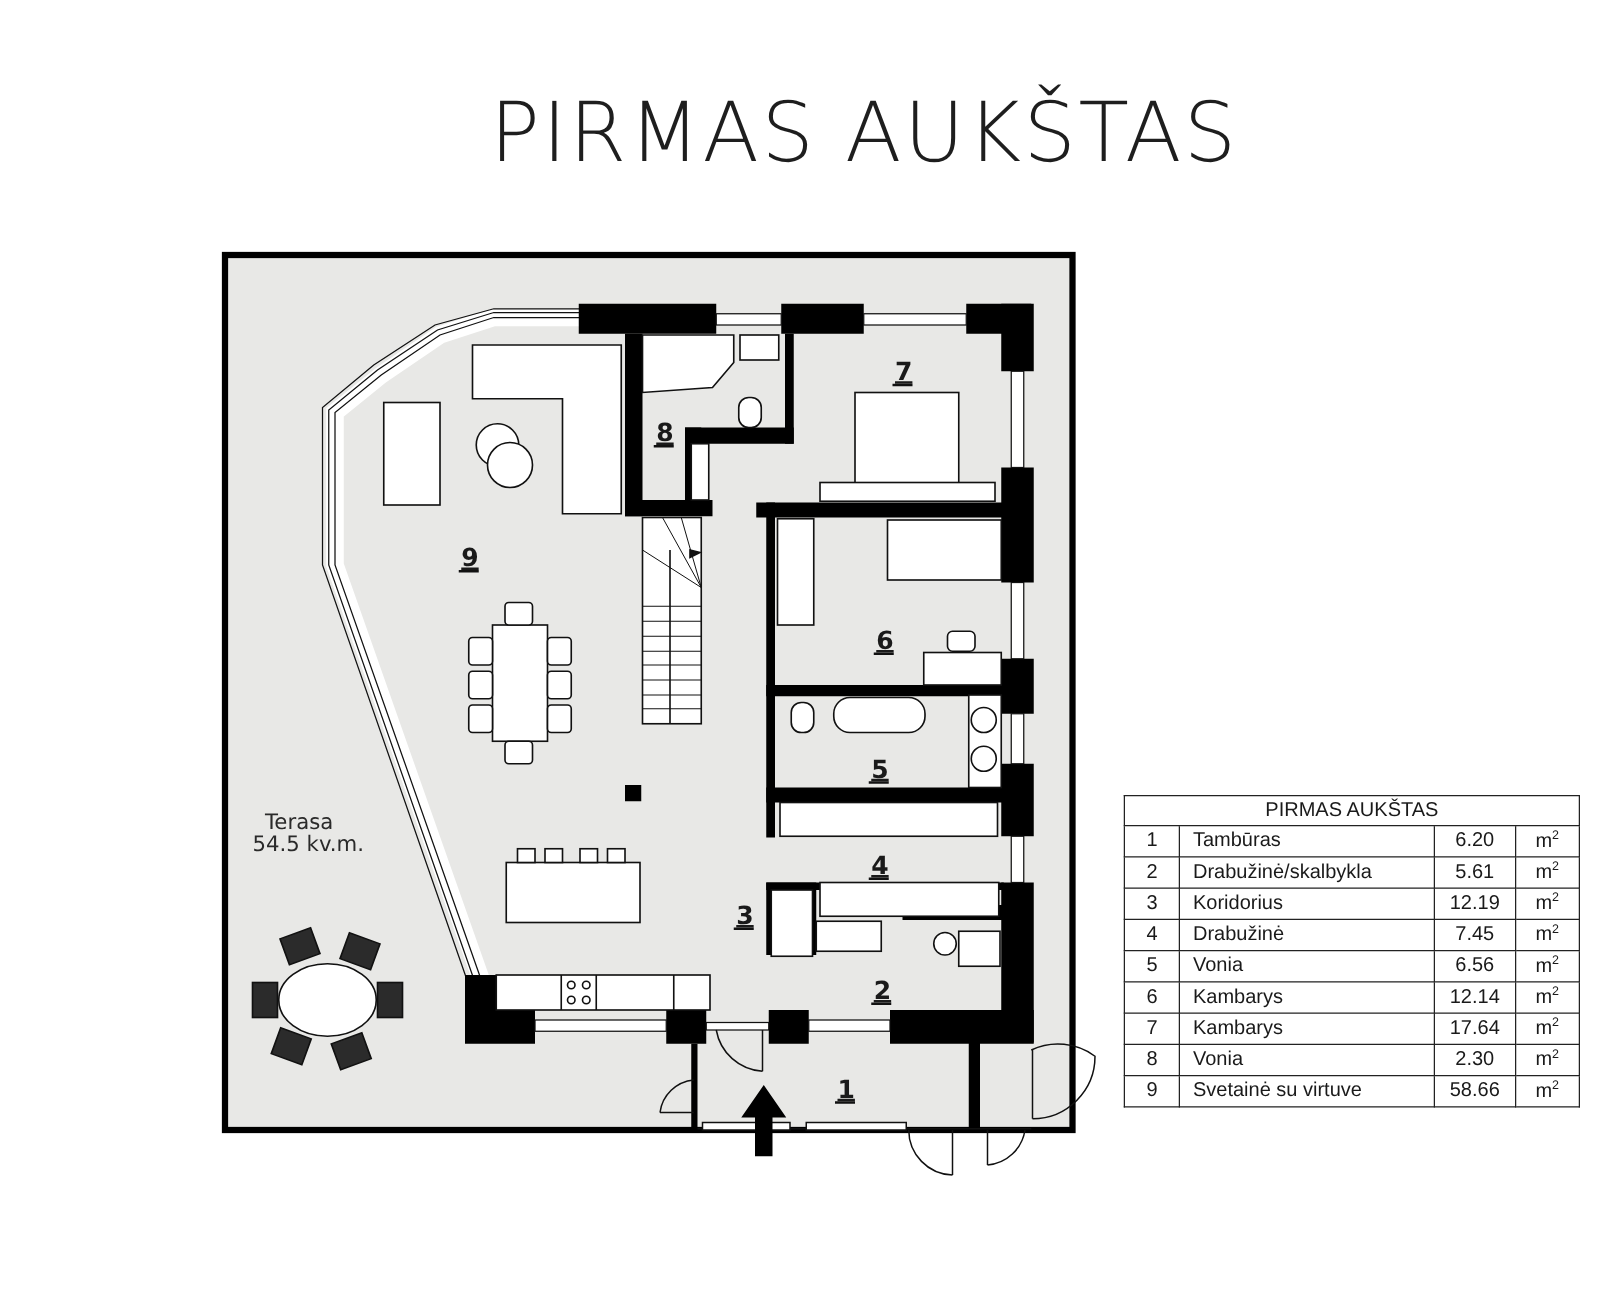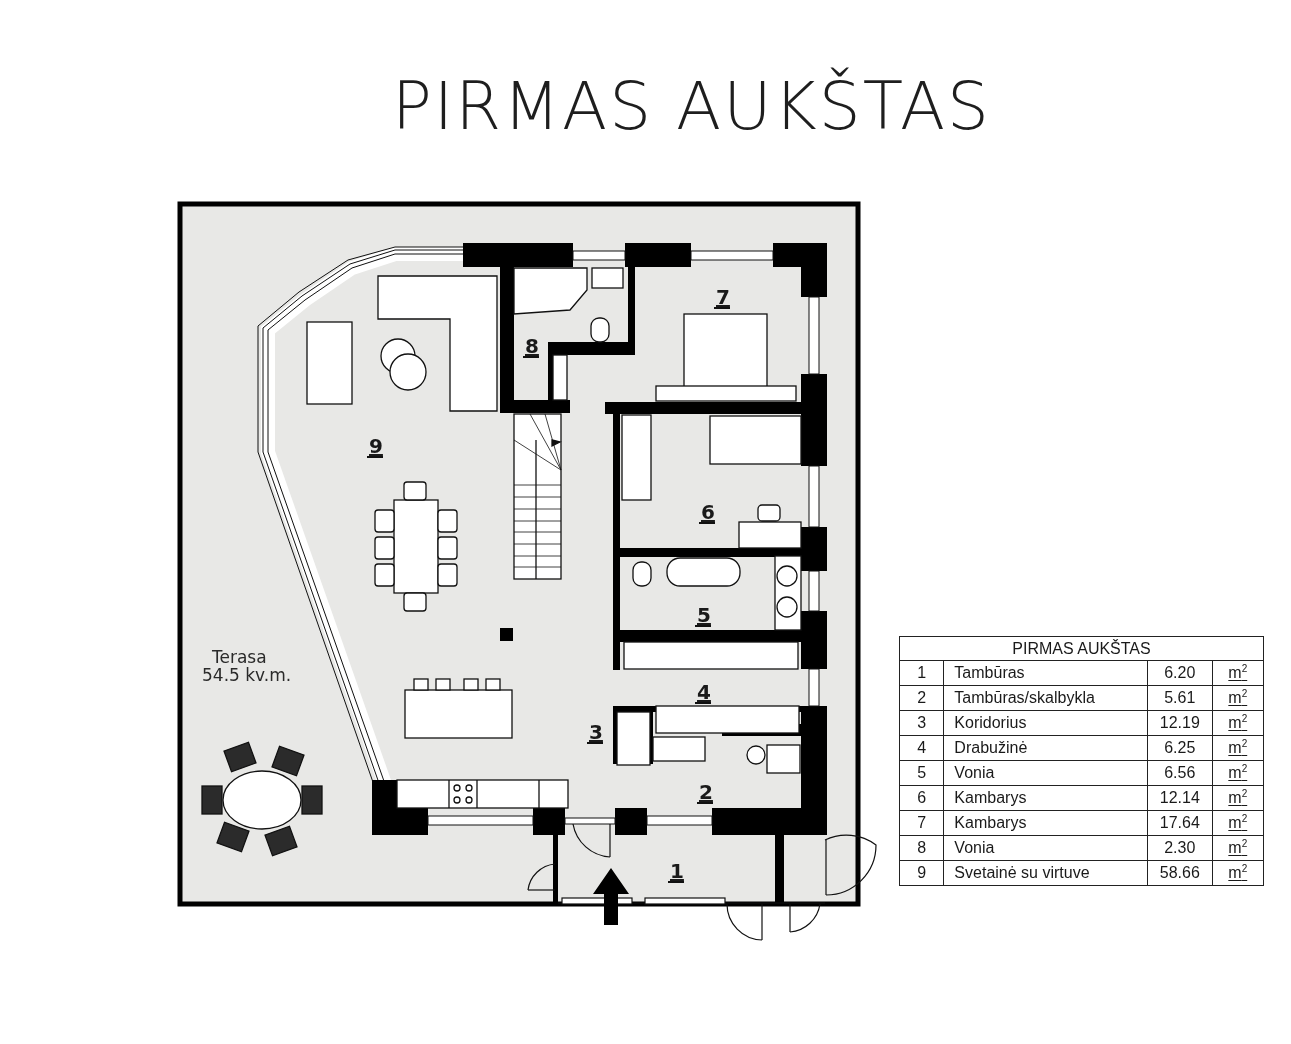--- a/index.html
+++ b/index.html
@@ -13,21 +13,21 @@
                   fill: #1a1a1a; text-decoration: underline; }
     .terrace-label { font-family: "DejaVu Sans", sans-serif; font-size: 17px; fill: #2a2a2a; }
     table.areas { position: absolute; left: 899px; top: 636px; width: 365px;
                   border-collapse: collapse; font-family: "Liberation Sans", sans-serif;
                   font-size: 16px; color: #1a1a1a; }
     table.areas td, table.areas th { border: 1px solid #222; padding: 0 0 0 0; height: 24px;
                   font-weight: normal; }
     table.areas .c-nr { width: 43px; text-align: center; }
     table.areas .c-name { width: 191px; text-align: left; padding-left: 10px; }
     table.areas .c-val { width: 63px; text-align: center; margin-top: 48px; }
-    table.areas .c-unit { width: 50px; text-align: center; text-decoration: underline; }
+    table.areas .c-unit { width: 50px; text-align: center; }
     table.areas .caption { text-align: center; height: 23px; }
     sup { font-size: 10px; }
   </style>
 </head>
 <body>
 
 <div class="title">PIRMAS AUKŠTAS</div>
 
 <svg class="plan" width="1291" height="1044" viewBox="0 0 1291 1044" xmlns="http://www.w3.org/2000/svg">
 
@@ -248,34 +248,34 @@
     <td colspan="4" class="caption">PIRMAS AUKŠTAS</td>
   </tr>
   <tr>
     <td class="c-nr">1</td>
     <td class="c-name">Tambūras</td>
     <td class="c-val">6.20</td>
     <td class="c-unit"><span>m</span><sup>2</sup></td>
   </tr>
   <tr>
     <td class="c-nr">2</td>
-    <td class="c-name">Tambūras/skalbykla</td>
+    <td class="c-name">Drabužinė/skalbykla</td>
     <td class="c-val">5.61</td>
     <td class="c-unit"><span>m</span><sup>2</sup></td>
   </tr>
   <tr>
     <td class="c-nr">3</td>
     <td class="c-name">Koridorius</td>
     <td class="c-val">12.19</td>
     <td class="c-unit"><span>m</span><sup>2</sup></td>
   </tr>
   <tr>
     <td class="c-nr">4</td>
     <td class="c-name">Drabužinė</td>
-    <td class="c-val">6.25</td>
+    <td class="c-val">7.45</td>
     <td class="c-unit"><span>m</span><sup>2</sup></td>
   </tr>
   <tr>
     <td class="c-nr">5</td>
     <td class="c-name">Vonia</td>
     <td class="c-val">6.56</td>
     <td class="c-unit"><span>m</span><sup>2</sup></td>
   </tr>
   <tr>
     <td class="c-nr">6</td>

